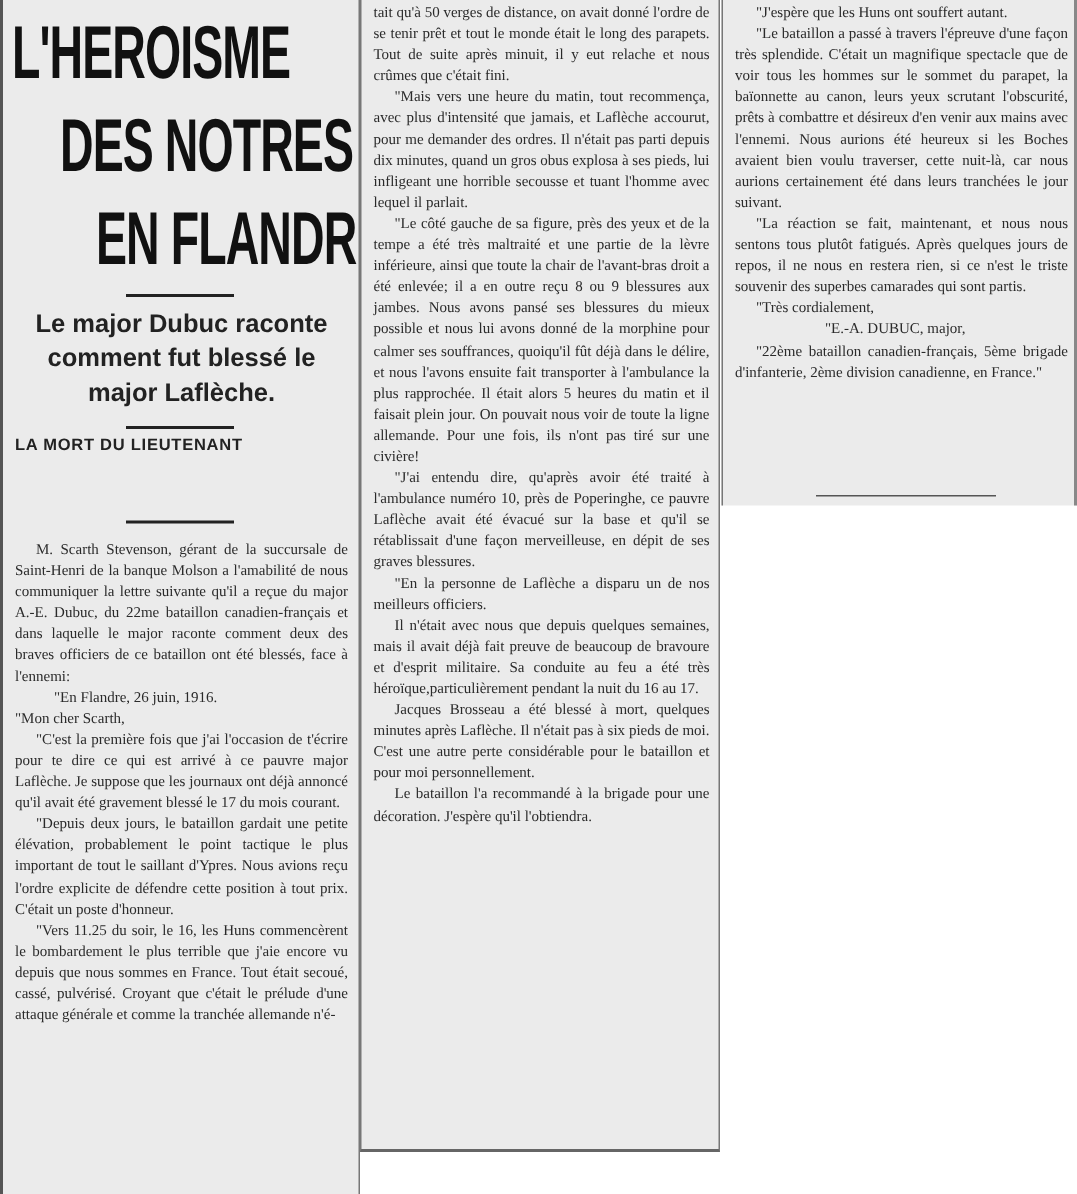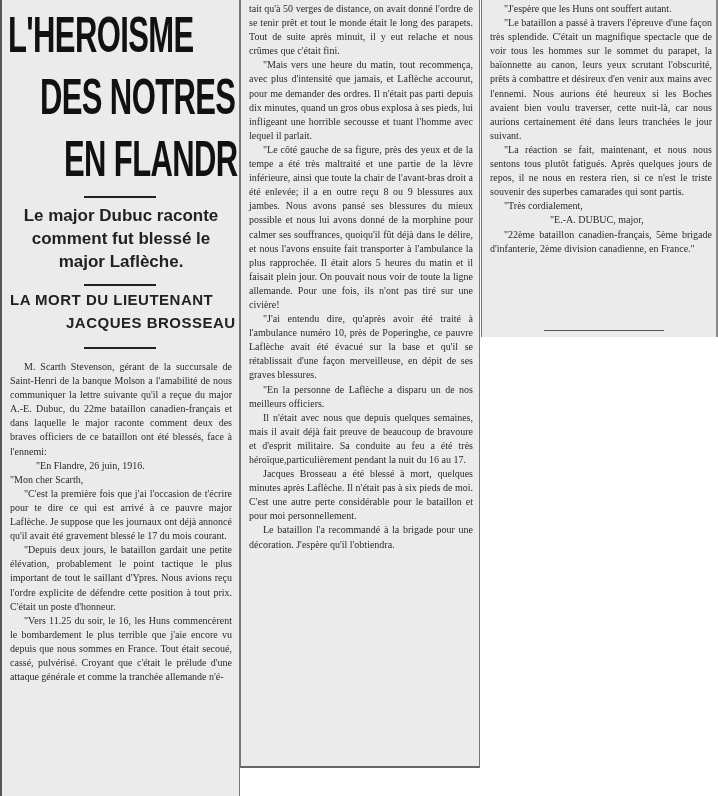--- a/index.html
+++ b/index.html
@@ -8,39 +8,38 @@
   #col1{left:0;top:0;width:240px;height:796px;border-left:2px solid #555;border-right:1px solid #777;}
   #col2{left:240px;top:0;width:240px;height:768px;border-left:1px solid #777;border-right:1px solid #777;border-bottom:2px solid #666;}
   #col3{left:481px;top:0;width:237px;height:337px;border-left:1px solid #777;border-right:2px solid #888;}
   .headline{font-family:"Liberation Sans Narrow","Liberation Sans",sans-serif;font-weight:bold;color:#111;text-transform:uppercase;
     font-size:50px;line-height:54px;letter-spacing:-1px;transform:scaleX(0.62);transform-origin:left top;white-space:nowrap;}
   .hl1{position:absolute;left:6px;top:8px;}
   .hl2{position:absolute;left:38px;top:70px;}
   .hl3{position:absolute;left:62px;top:132px;}
   .rule{position:absolute;height:2px;background:#222;}
   .sub{position:absolute;left:8px;width:222px;font-family:"Liberation Sans",sans-serif;font-weight:bold;font-size:17px;line-height:23px;color:#222;text-align:center;}
-  .sub2{position:absolute;font-family:"Liberation Sans",sans-serif;font-weight:bold;font-size:15px;letter-spacing:0.5px;color:#222;white-space:nowrap;}
+  .sub2{position:absolute;font-family:"Liberation Sans",sans-serif;font-weight:bold;font-size:11px;letter-spacing:0.5px;color:#222;white-space:nowrap;}
   .body{font-family:"Liberation Serif",serif;font-size:10px;line-height:14.1px;color:#2a2a2a;text-align:justify;}
   .body p{margin:0;text-indent:14px;}
   .body p.noind{text-indent:0;}
   .body p.sig{text-indent:60px;}
   .bodybox{position:absolute;}
 </style>
 </head>
 <body>
 
 <div id="col1" class="strip">
   <div class="headline hl1">L'HEROISME</div>
   <div class="headline hl2">DES NOTRES</div>
   <div class="headline hl3">EN FLANDRE</div>
   <div class="rule" style="left:82px;top:196px;width:72px;"></div>
   <div class="sub" style="top:204px;">Le major Dubuc raconte comment fut blessé le major Laflèche.</div>
   <div class="rule" style="left:82px;top:284px;width:72px;"></div>
   <div class="sub2" style="left:8px;top:291px;">LA MORT DU LIEUTENANT</div>
-  <div class="sub2" style="left:64px;top:314px;">JACQUES BROSSEAU</div>
   <div class="rule" style="left:82px;top:347px;width:72px;"></div>
   <div class="bodybox body" style="left:8px;top:360px;width:222px;">
     <p>M. Scarth Stevenson, gérant de la succursale de Saint-Henri de la banque Molson a l'amabilité de nous communiquer la lettre suivante qu'il a reçue du major A.-E. Dubuc, du 22me bataillon canadien-français et dans laquelle le major raconte comment deux des braves officiers de ce bataillon ont été blessés, face à l'ennemi:</p>
     <p class="sig" style="text-indent:26px">"En Flandre, 26 juin, 1916.</p>
     <p class="noind">"Mon cher Scarth,</p>
     <p>"C'est la première fois que j'ai l'occasion de t'écrire pour te dire ce qui est arrivé à ce pauvre major Laflèche. Je suppose que les journaux ont déjà annoncé qu'il avait été gravement blessé le 17 du mois courant.</p>
     <p>"Depuis deux jours, le bataillon gardait une petite élévation, probablement le point tactique le plus important de tout le saillant d'Ypres. Nous avions reçu l'ordre explicite de défendre cette position à tout prix. C'était un poste d'honneur.</p>
     <p>"Vers 11.25 du soir, le 16, les Huns commencèrent le bombardement le plus terrible que j'aie encore vu depuis que nous sommes en France. Tout était secoué, cassé, pulvérisé. Croyant que c'était le prélude d'une attaque générale et comme la tranchée allemande n'é-</p>
   </div>
 </div>

